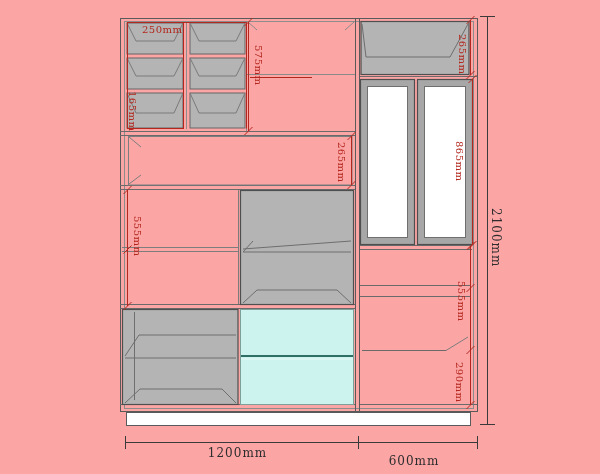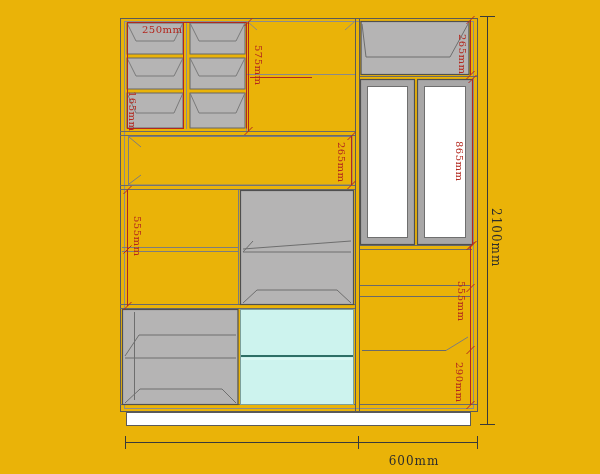--- a/index.html
+++ b/index.html
@@ -1,17 +1,17 @@
 <!DOCTYPE html>
 <html><head>
 <meta charset="utf-8">
 <style>
   html,body{margin:0;padding:0;background:#ffffff;}
   #canvas{
-    position:relative;width:600px;height:474px;background:#eab308;overflow:hidden;
+    position:relative;width:600px;height:474px;background:#fca5a5;overflow:hidden;
     font-family:"DejaVu Serif", serif;
   }
   #linework{position:absolute;left:0;top:0;}
   .dim{
     position:absolute;font-size:10px;letter-spacing:.5px;color:#b3271e;
     white-space:nowrap;line-height:10px;
   }
   .dim.vert{transform:rotate(90deg);transform-origin:0 0;}
   .dim.black{color:#2d2d2d;font-size:12px;letter-spacing:1px;}
   .dim.center{text-align:center;}
@@ -219,16 +219,17 @@
   <div class="dim vert" style="left:467px;top:34px;">265mm</div>
 
   <div class="dim vert" style="left:464px;top:141px;">865mm</div>
 
   <div class="dim vert" style="left:466px;top:281px;">555mm</div>
 
   <div class="dim vert" style="left:464px;top:362px;">290mm</div>
 
   <div class="dim vert black" style="left:501px;top:208px;">2100mm</div>
 
+  <div class="dim black center" style="left:180px;top:448px;width:115px;">1200mm</div>
 
   <div class="dim black center" style="left:373px;top:456px;width:82px;">600mm</div>
 
 </div>
 
 </body></html>

